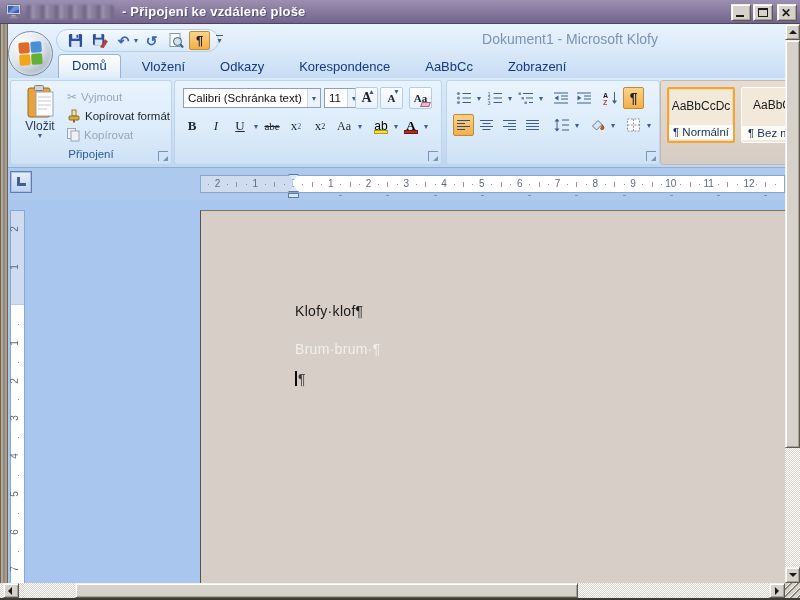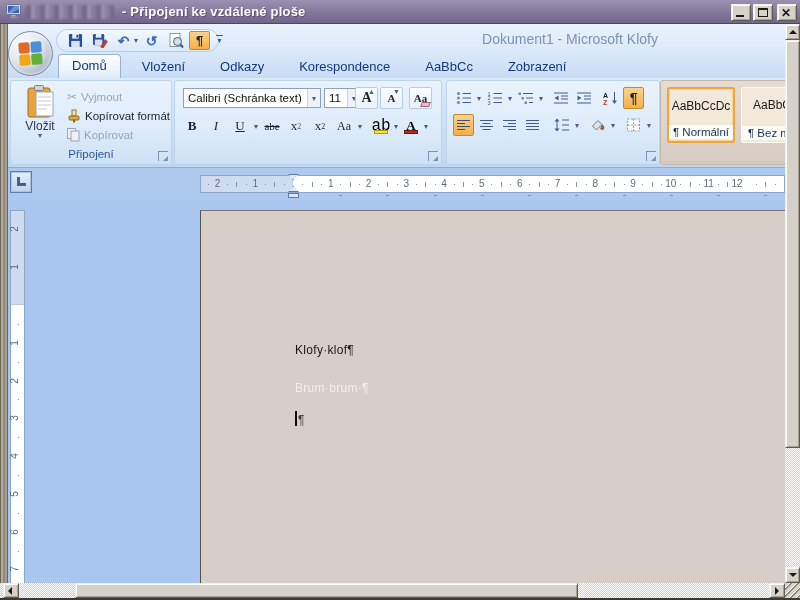--- a/index.html
+++ b/index.html
@@ -139,21 +139,21 @@
     background:#dce7f6;border:1px solid #5a7aa6;}
 
   
   .doc-area{position:absolute;left:8px;top:200px;width:777px;height:383px;background:#a9c6ee;overflow:hidden;}
   .v-ruler{position:absolute;left:2px;top:10px;width:15px;height:380px;border:1px solid #8aa6c8;background:#fff;}
   .v-margin{position:absolute;left:0;top:0;width:100%;height:94px;background:#cfdcf0;border-bottom:1px solid #b9cce6;}
   .vnum{position:absolute;left:1px;transform:translateY(-50%) rotate(-90deg);font-size:10px;color:#5f6b7e;}
   .vdot{position:absolute;left:7px;width:1px;height:1px;background:#8a96a8;}
   .page{position:absolute;left:192px;top:10px;width:585px;height:373px;background:#d7cec7;
     border-left:1px solid #55524e;border-top:1px solid #77736e;}
-  .doc-line{position:absolute;left:94px;font-size:12px;letter-spacing:.3px;white-space:pre;margin-top:40px;}
+  .doc-line{position:absolute;left:94px;font-size:14px;letter-spacing:.3px;white-space:pre;}
   .caret{display:inline-block;width:2px;height:15px;background:#0a0a0a;vertical-align:-2px;margin-right:1px;}
 
   
   .checker{background-image:conic-gradient(#fff 25%,#d4d0c8 25% 50%,#fff 50% 75%,#d4d0c8 75%);background-size:2px 2px;}
   .vscroll{position:absolute;left:785px;top:24px;width:15px;height:559px;}
   .hscroll{position:absolute;left:0;top:583px;width:785px;height:15px;}
   .sb-btn{position:absolute;background:#d6d2ca;border:1px solid;
     border-color:#f2f1ec #5f5a52 #5f5a52 #f2f1ec;box-shadow:inset 1px 1px 0 #fff,inset -1px -1px 0 #a8a296;}
   .sb-thumb{position:absolute;background:#d6d2ca;border:1px solid;
     border-color:#f2f1ec #5f5a52 #5f5a52 #f2f1ec;box-shadow:inset 1px 1px 0 #fff,inset -1px -1px 0 #a8a296;}
@@ -332,21 +332,21 @@
             <span>x</span>
             <span class="mini-sub" style="color:#3a67c0;">2</span>
           </span>
         <span class="fbtn2">
             <span>x</span>
             <span class="mini-sup">2</span>
           </span>
         <span class="fbtn2" style="font-size:12px;">Aa</span>
         <span class="dd-mini">▾</span>
         <span class="stack" style="margin-left:6px;">
-          <span style="font-size:16px;font-family:Liberation Mono, monospace;">ab</span>
+          <span style="font-size:12px;font-family:Liberation Sans, sans-serif;">ab</span>
           <span class="colorbar" style="background:#f5e421;border:1px solid #ad9a1e;"></span>
         </span>
         <span class="dd-mini">▾</span>
         <span class="stack">
           <b style="font-size:13px;font-family:'Liberation Serif',serif;">A</b>
           <span class="colorbar" style="background:#b03020;border:1px solid #6a1a10;"></span>
         </span>
         <span class="dd-mini">▾</span>
       </div>
       <div class="dlg-launcher">
@@ -577,21 +577,21 @@
           <span class="rtick" style="left: 358.91px;"></span>
           <span class="rdot" style="left: 368.355px;"></span>
           <span class="rnum" style="left: 377.8px;">10</span>
           <span class="rdot" style="left: 387.245px;"></span>
           <span class="rtick" style="left: 396.69px;"></span>
           <span class="rdot" style="left: 406.135px;"></span>
           <span class="rnum" style="left: 415.58px;">11</span>
           <span class="rdot" style="left: 425.025px;"></span>
           <span class="rtick" style="left: 434.47px;"></span>
           <span class="rdot" style="left: 443.915px;"></span>
-          <span class="rnum" style="left: 444px;">12</span>
+          <span class="rnum" style="left: 456px;">12</span>
           <span class="rdot" style="left: 462.805px;"></span>
           <span class="rtick" style="left: 472.25px;"></span>
           <span class="rdot" style="left: 481.695px;"></span>
         </div>
     </div>
     <i class="indent-first"></i>
     <i class="indent-hang"></i>
     <i class="indent-left"></i>
   <span class="tabstop" style="left: 331.225px;"></span>
       <span class="tabstop" style="left: 378.45px;"></span>

